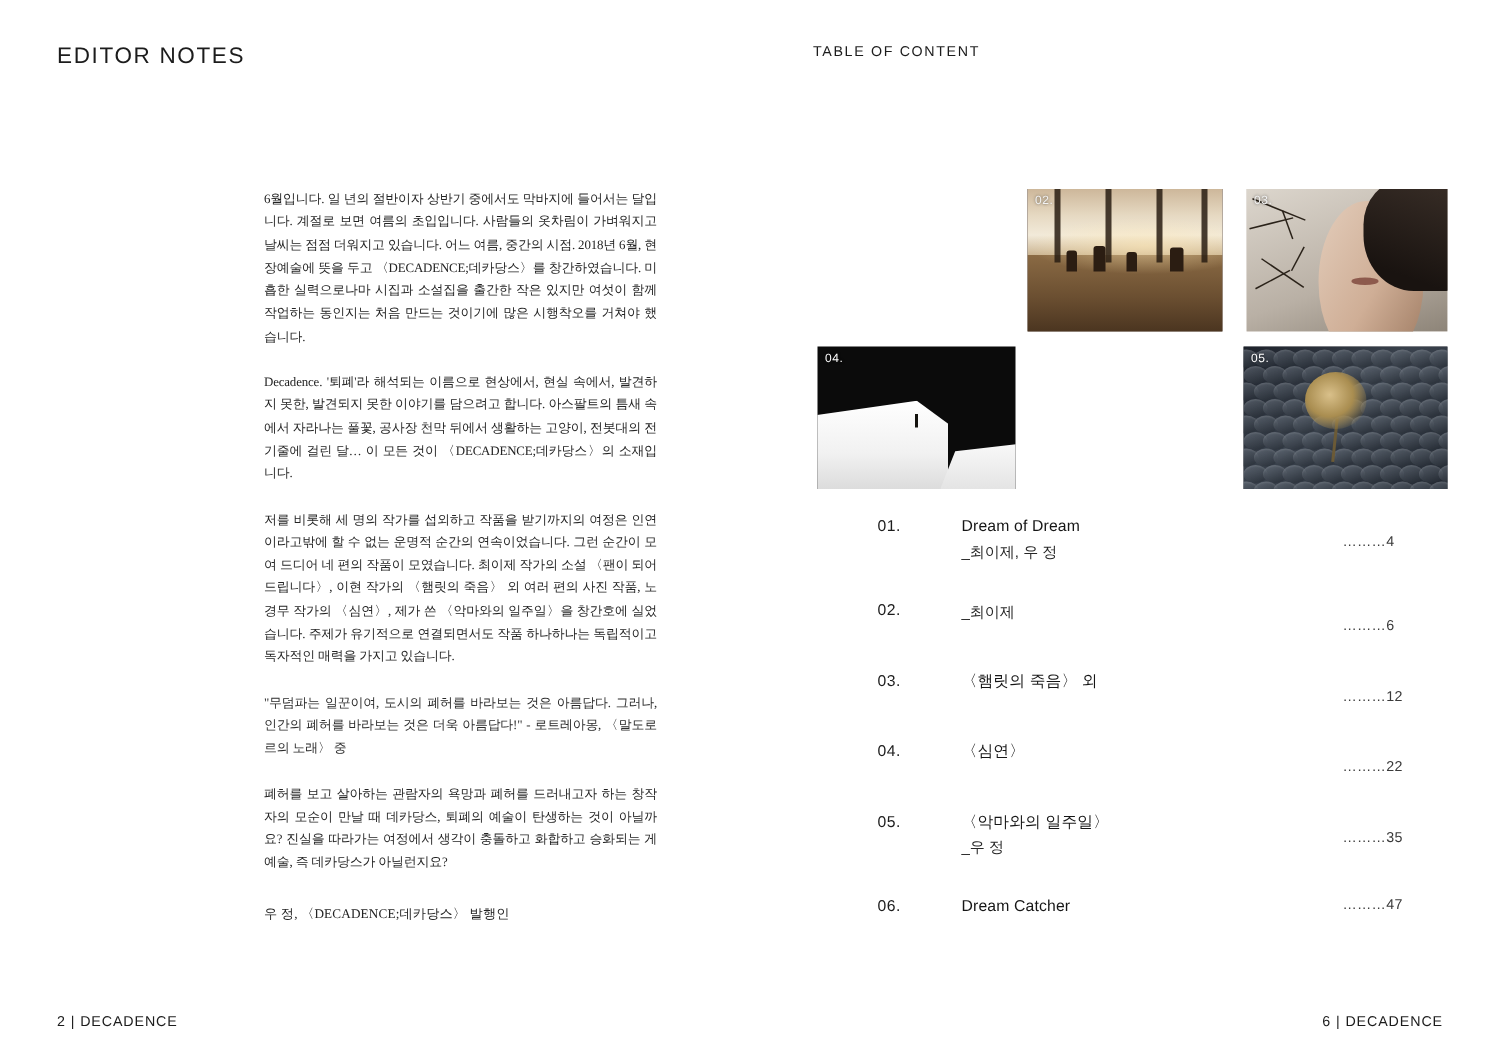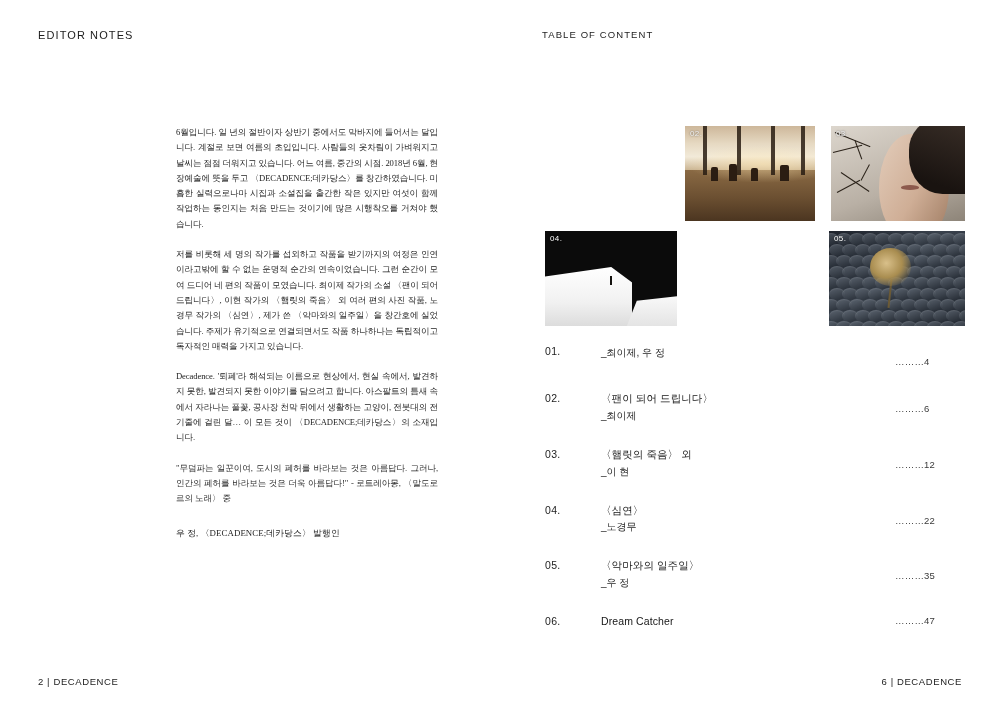--- a/index.html
+++ b/index.html
@@ -22,21 +22,21 @@
   .page-left, .page-right {
     position: relative;
     width: 500px; height: 707px;
   }
 
   
   .hdr-editor {
     position: absolute;
     left: 38px; top: 29px;
     font-family: "Liberation Sans", sans-serif;
-    font-size: 11px;
+    font-size: 15px;
     letter-spacing: 1.1px;
     color: #1c1c1c;
   }
   .hdr-toc {
     position: absolute;
     left: 42px; top: 29px;
     font-family: "Liberation Sans", sans-serif;
     font-size: 9.5px;
     letter-spacing: 1.1px;
     color: #1c1c1c;
@@ -198,20 +198,21 @@
     margin-bottom: 24px;
   }
   .toc-num {
     width: 56px;
     flex: 0 0 56px;
     font-family: "Liberation Sans", sans-serif;
     font-size: 10.5px;
     letter-spacing: 0.3px;
     color: #1c1c1c;
     padding-top: 1px;
+    margin-left: 40px;
   }
   .toc-mid {
     flex: 1 1 auto;
   }
   .toc-title {
     font-family: "Liberation Sans", sans-serif;
     font-size: 10.5px;
     letter-spacing: 0.1px;
     color: #161616;
     line-height: 1.5;
@@ -239,23 +240,24 @@
 <body>
 
 <div class="page">
 
   <div class="page-left">
 
     <div class="hdr-editor">EDITOR NOTES</div>
 
     <div class="article">
       <p>6월입니다. 일 년의 절반이자 상반기 중에서도 막바지에 들어서는 달입니다. 계절로 보면 여름의 초입입니다. 사람들의 옷차림이 가벼워지고 날씨는 점점 더워지고 있습니다. 어느 여름, 중간의 시점. 2018년 6월, 현장예술에 뜻을 두고 〈DECADENCE;데카당스〉를 창간하였습니다. 미흡한 실력으로나마 시집과 소설집을 출간한 작은 있지만 여섯이 함께 작업하는 동인지는 처음 만드는 것이기에 많은 시행착오를 거쳐야 했습니다.</p>
+      <p>Decadence. '퇴폐'라 해석되는 이름으로 현상에서, 현실 속에서, 발견하지 못한, 발견되지 못한 이야기를 담으려고 합니다. 아스팔트의 틈새 속에서 자라나는 풀꽃, 공사장 천막 뒤에서 생활하는 고양이, 전봇대의 전기줄에 걸린 달… 이 모든 것이 〈DECADENCE;데카당스〉의 소재입니다.</p>
       <p>저를 비롯해 세 명의 작가를 섭외하고 작품을 받기까지의 여정은 인연이라고밖에 할 수 없는 운명적 순간의 연속이었습니다. 그런 순간이 모여 드디어 네 편의 작품이 모였습니다. 최이제 작가의 소설 〈팬이 되어드립니다〉, 이현 작가의 〈햄릿의 죽음〉 외 여러 편의 사진 작품, 노경무 작가의 〈심연〉, 제가 쓴 〈악마와의 일주일〉을 창간호에 실었습니다. 주제가 유기적으로 연결되면서도 작품 하나하나는 독립적이고 독자적인 매력을 가지고 있습니다.</p>
-      <p>Decadence. '퇴폐'라 해석되는 이름으로 현상에서, 현실 속에서, 발견하지 못한, 발견되지 못한 이야기를 담으려고 합니다. 아스팔트의 틈새 속에서 자라나는 풀꽃, 공사장 천막 뒤에서 생활하는 고양이, 전봇대의 전기줄에 걸린 달… 이 모든 것이 〈DECADENCE;데카당스〉의 소재입니다.</p>
       <p class="quote">"무덤파는 일꾼이여, 도시의 폐허를 바라보는 것은 아름답다. 그러나, 인간의 폐허를 바라보는 것은 더욱 아름답다!" - 로트레아몽, 〈말도로르의 노래〉 중</p>
+      <p>폐허를 보고 살아하는 관람자의 욕망과 폐허를 드러내고자 하는 창작자의 모순이 만날 때 데카당스, 퇴폐의 예술이 탄생하는 것이 아닐까요? 진실을 따라가는 여정에서 생각이 충돌하고 화합하고 승화되는 게 예술, 즉 데카당스가 아닐런지요?</p>
       <p class="byline">우 정, 〈DECADENCE;데카당스〉 발행인</p>
     </div>
 
     <div class="footer footer-left">2 | DECADENCE</div>
   </div>
 
   <div class="page-right">
 
     <div class="hdr-toc">TABLE OF CONTENT</div>
 
@@ -404,48 +406,46 @@
         <div class="bloom"></div>
         <span class="num dark">05.</span>
       </div>
     </div>
 
     <div class="toc">
 
       <div class="toc-row">
         <div class="toc-num">01.</div>
         <div class="toc-mid">
+          <div class="toc-title">Dream of Dream</div>
           <div class="toc-sub">_최이제, 우 정</div>
         </div>
         <div class="toc-page">………4</div>
       </div>
 
       <div class="toc-row">
         <div class="toc-num">02.</div>
         <div class="toc-mid">
-          <div class="toc-title">〈팬이 되어 드립니다〉</div>
           <div class="toc-sub">_최이제</div>
         </div>
         <div class="toc-page">………6</div>
       </div>
 
       <div class="toc-row">
         <div class="toc-num">03.</div>
         <div class="toc-mid">
           <div class="toc-title">〈햄릿의 죽음〉 외</div>
-          <div class="toc-sub">_이 현</div>
         </div>
         <div class="toc-page">………12</div>
       </div>
 
       <div class="toc-row">
         <div class="toc-num">04.</div>
         <div class="toc-mid">
           <div class="toc-title">〈심연〉</div>
-          <div class="toc-sub">_노경무</div>
         </div>
         <div class="toc-page">………22</div>
       </div>
 
       <div class="toc-row">
         <div class="toc-num">05.</div>
         <div class="toc-mid">
           <div class="toc-title">〈악마와의 일주일〉</div>
           <div class="toc-sub">_우 정</div>
         </div>

